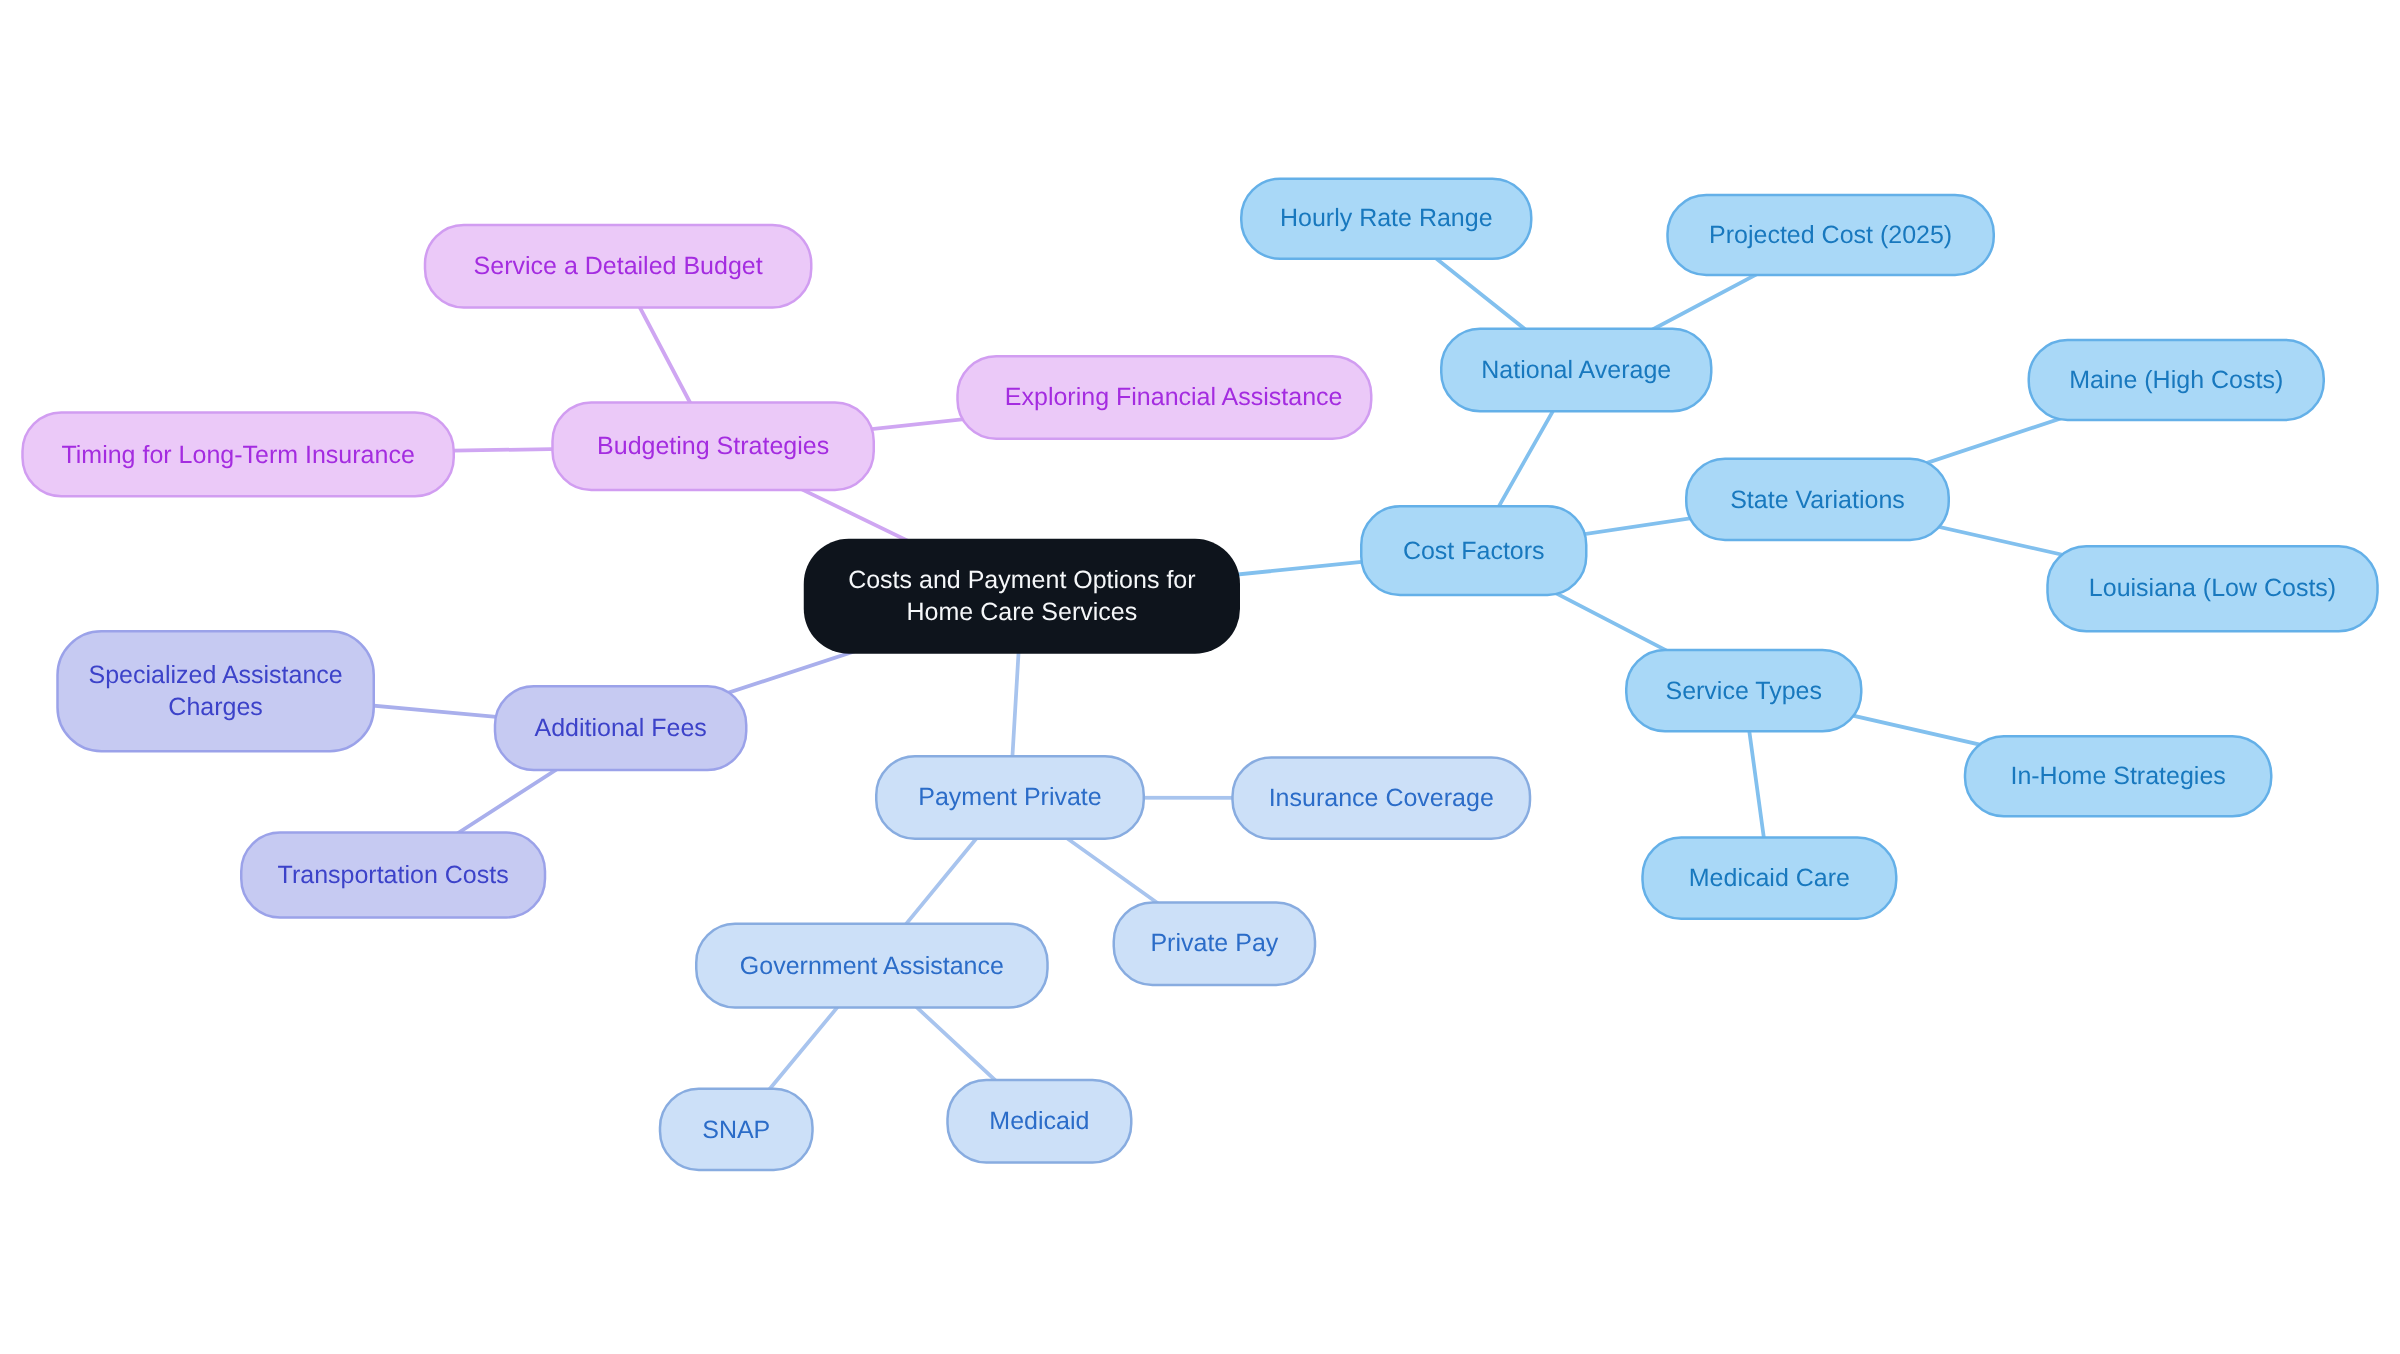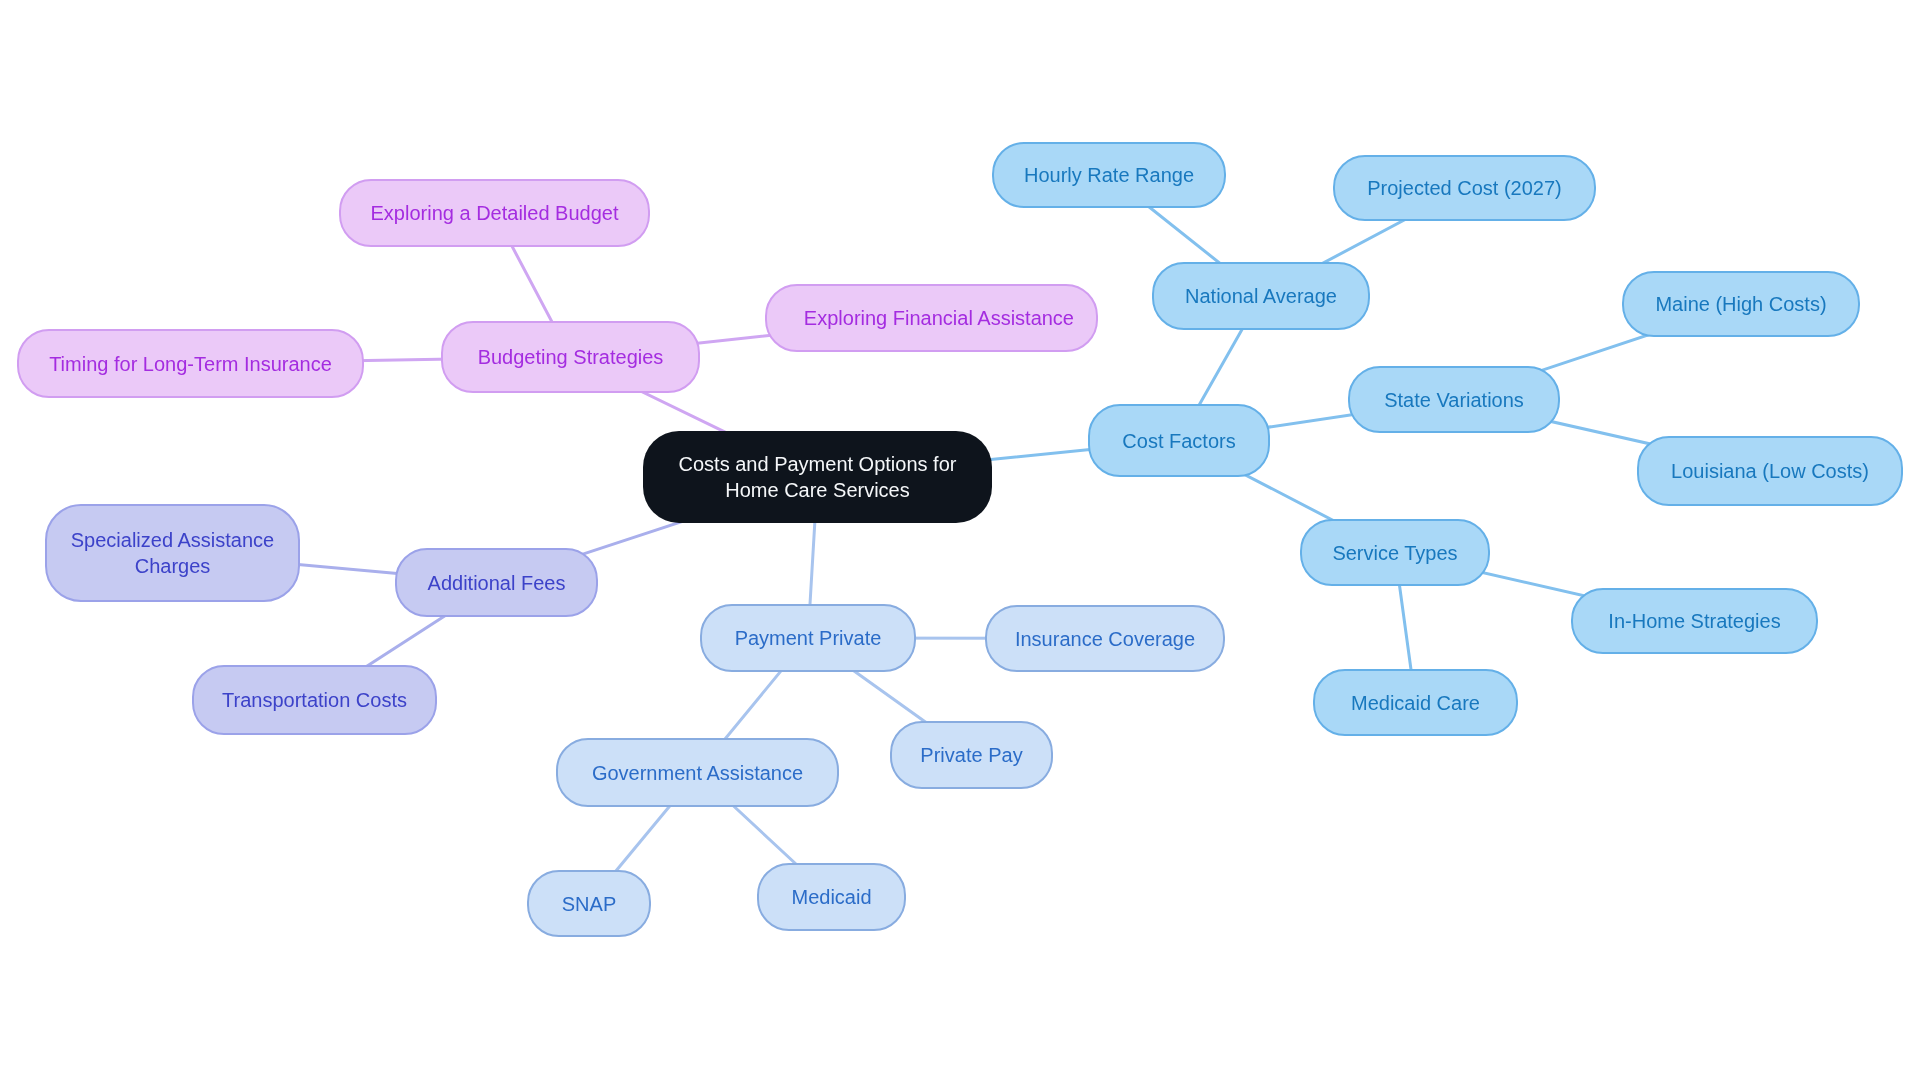--- a/index.html
+++ b/index.html
@@ -84,21 +84,21 @@
       <div class="node" style="left: 1088px; top: 404px; width: 182px; height: 73px; background: rgb(169, 216, 247); color: rgb(24, 120, 190); border-color: rgb(100, 176, 232);">
         <span>Cost Factors</span>
       </div>
       <div class="node" style="left: 1152px; top: 262px; width: 218px; height: 68px; background: rgb(169, 216, 247); color: rgb(24, 120, 190); border-color: rgb(100, 176, 232);">
         <span>National Average</span>
       </div>
       <div class="node" style="left: 992px; top: 142px; width: 234px; height: 66px; background: rgb(169, 216, 247); color: rgb(24, 120, 190); border-color: rgb(100, 176, 232);">
         <span>Hourly Rate Range</span>
       </div>
       <div class="node" style="left: 1333px; top: 155px; width: 263px; height: 66px; background: rgb(169, 216, 247); color: rgb(24, 120, 190); border-color: rgb(100, 176, 232);">
-        <span>Projected Cost (2027)</span>
+        <span>Projected Cost (2025)</span>
       </div>
       <div class="node" style="left: 1348px; top: 366px; width: 212px; height: 67px; background: rgb(169, 216, 247); color: rgb(24, 120, 190); border-color: rgb(100, 176, 232);">
         <span>State Variations</span>
       </div>
       <div class="node" style="left: 1622px; top: 271px; width: 238px; height: 66px; background: rgb(169, 216, 247); color: rgb(24, 120, 190); border-color: rgb(100, 176, 232);">
         <span>Maine (High Costs)</span>
       </div>
       <div class="node" style="left: 1637px; top: 436px; width: 266px; height: 70px; background: rgb(169, 216, 247); color: rgb(24, 120, 190); border-color: rgb(100, 176, 232);">
         <span>Louisiana (Low Costs)</span>
       </div>
@@ -135,21 +135,21 @@
       <div class="node multiline" style="left: 45px; top: 504px; width: 255px; height: 98px; background: rgb(198, 202, 242); color: rgb(60, 66, 201); border-color: rgb(155, 162, 233); border-radius: 36px;">
         <span>Specialized Assistance Charges</span>
       </div>
       <div class="node" style="left: 192px; top: 665px; width: 245px; height: 70px; background: rgb(198, 202, 242); color: rgb(60, 66, 201); border-color: rgb(155, 162, 233);">
         <span>Transportation Costs</span>
       </div>
       <div class="node" style="left: 441px; top: 321px; width: 259px; height: 72px; background: rgb(235, 201, 248); color: rgb(164, 44, 224); border-color: rgb(209, 157, 241);">
         <span>Budgeting Strategies</span>
       </div>
       <div class="node" style="left: 339px; top: 179px; width: 311px; height: 68px; background: rgb(235, 201, 248); color: rgb(164, 44, 224); border-color: rgb(209, 157, 241);">
-        <span>Exploring a Detailed Budget</span>
+        <span>Service a Detailed Budget</span>
       </div>
       <div class="node" style="left: 17px; top: 329px; width: 347px; height: 69px; background: rgb(235, 201, 248); color: rgb(164, 44, 224); border-color: rgb(209, 157, 241);">
         <span>Timing for Long-Term Insurance</span>
       </div>
       <div class="node" style="left: 765px; top: 284px; width: 333px; height: 68px; background: rgb(235, 201, 248); color: rgb(164, 44, 224); border-color: rgb(209, 157, 241); justify-content: flex-end;">
         <span>Exploring Financial Assistance</span>
       </div>
     </div>
 </div>
 

